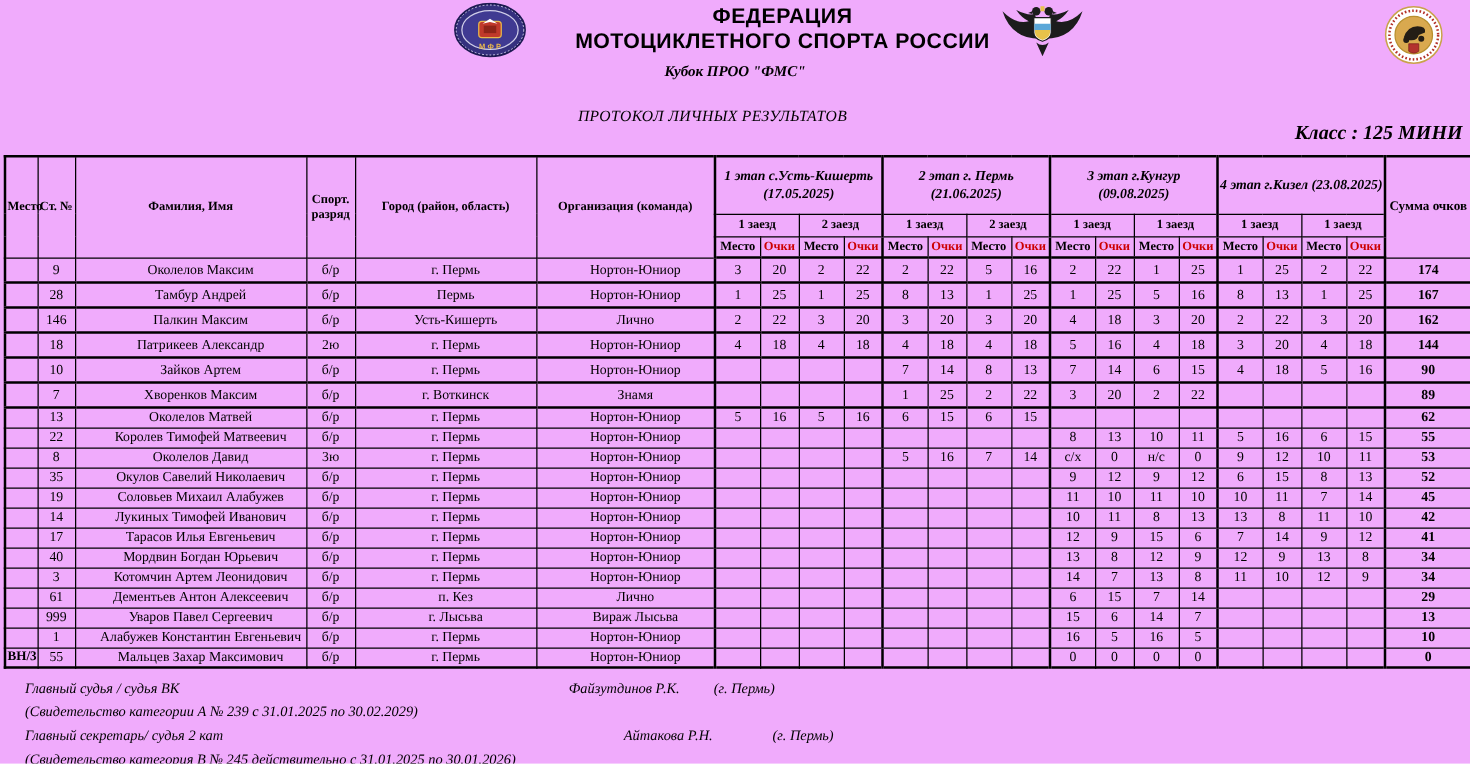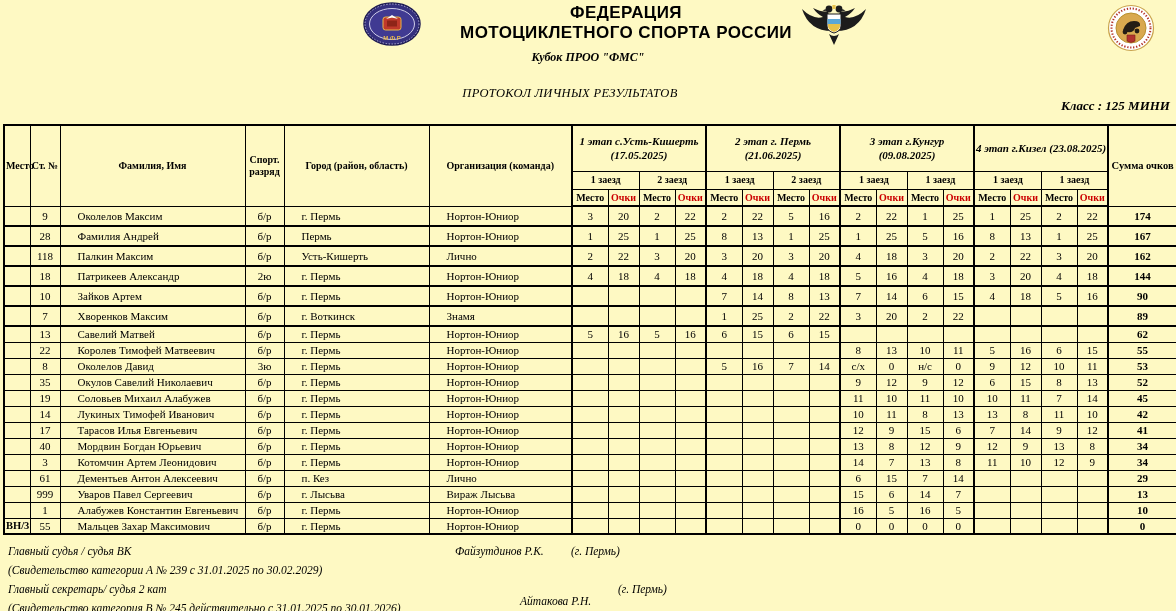--- a/index.html
+++ b/index.html
@@ -1,56 +1,56 @@
 <!DOCTYPE html>
 <html><head>
 <meta charset="utf-8">
 <style>
   * { margin:0; padding:0; box-sizing:border-box; }
   html,body { background:#ffffff; }
   #page {
-    position:relative; width:1176px; height:611px; background:#fef9c3;
+    position:relative; width:1176px; height:611px; background:#f0abfc;
     font-family:"Liberation Serif","DejaVu Serif",serif; color:#000; overflow:hidden;
   }
   
   .titles { position:absolute; top:3px; left:0; width:100%; text-align:center; transform:translateX(38px); }
   .title-line { font-family:"Liberation Sans","DejaVu Sans",sans-serif; font-weight:800; font-size:17px; letter-spacing:.4px; line-height:1.2; }
   .subtitle { position:absolute; top:50px; left:0; width:100%; text-align:center; font-style:italic; font-weight:bold; font-size:12px; }
   .protocol-title { position:absolute; top:86px; left:0; width:100%; text-align:center; transform:translateX(-18px); font-style:italic; font-size:12.5px; letter-spacing:.3px; }
-  .class-label { position:absolute; top:98px; right:6px; font-weight:bold; font-style:italic; font-size:13px; }
+  .class-label { position:absolute; top:98px; right:6px; font-weight:bold; font-style:italic; font-size:16px; }
   .logo { position:absolute; }
   #logo-mfr { top:2px; left:363px; }
   #logo-eagle { top:1px; left:799px; }
   #logo-badge { top:4px; left:1106px; }
   
   table { position:absolute; top:124px; left:3px; width:1170px; border-collapse:collapse; table-layout:fixed; }
   table, th, td { border:1px solid #000; }
   table { border-width:2px; }
   th { font-weight:bold; font-size:10px; text-align:center; vertical-align:middle; line-height:1.15; padding:0 1px; }
   td { font-size:11px; vertical-align:middle; padding:0 1px; overflow:hidden; white-space:nowrap; }
   .stage-title { font-style:italic; font-size:11px; height:46px; line-height:1.3; }
   #race-row th { height:18px; font-size:10px; }
   #sub-row th { height:17px; font-size:10px; border-bottom:2px solid #000; }
   .red { color:#cc0000; }
   .thick-r { border-right:2px solid #000; }
   .c-place { text-align:center; font-weight:bold; font-size:10.5px; }
   .c-num { text-align:center; }
-  .c-name { text-align:left; padding-left:17px; }
+  .c-name { text-align:center; padding-left:17px; }
   .c-center { text-align:center; }
   .c-total { text-align:center; font-weight:bold; }
   .row-lg td { height:20px; border-bottom:2px solid #000; }
   .row-sm td { height:16px; }
   .sum-h { font-size:10.5px; }
   
   .footer { position:absolute; left:8px; top:540px; width:1160px; font-style:italic; font-size:11.5px; }
-  .f-line { position:absolute; left:0; white-space:nowrap;font-style:italic; }
+  .f-line { position:absolute; left:12px; white-space:nowrap;font-style:italic; }
   .f1 { top:5px; } .f2 { top:24px; } .f3 { top:43px;text-align:right; } .f4 { top:62px; }
   .f-name1 { position:absolute; left:447px; top:5px; }
   .f-city1 { position:absolute; left:563px; top:5px; }
-  .f-name2 { position:absolute; left:512px; top:43px;margin-top:12px; }
+  .f-name2 { position:absolute; left:491px; top:43px; }
   .f-city2 { position:absolute; left:610px; top:43px; }
 </style>
 </head>
 <body>
 
 <div id="page">
 
   <span class="logo" id="logo-mfr">
     <svg width="58" height="45" viewBox="0 0 58 45">
       <ellipse cx="29" cy="22" rx="28" ry="21" fill="#35307e" stroke="#1d1a52" stroke-width="1.5"></ellipse>
@@ -190,21 +190,21 @@
           <td class="c-center thick-r">25</td>
           <td class="c-center">1</td>
           <td class="c-center">25</td>
           <td class="c-center">2</td>
           <td class="c-center thick-r">22</td>
           <td class="c-total">174</td>
         </tr>
         <tr class="row-lg">
           <td class="c-place"></td>
           <td class="c-num">28</td>
-          <td class="c-name">Фамилия Андрей</td>
+          <td class="c-name">Тамбур Андрей</td>
           <td class="c-center">б/р</td>
           <td class="c-name">Пермь</td>
           <td class="c-name thick-r">Нортон-Юниор</td>
           <td class="c-center">1</td>
           <td class="c-center">25</td>
           <td class="c-center">1</td>
           <td class="c-center thick-r">25</td>
           <td class="c-center">8</td>
           <td class="c-center">13</td>
           <td class="c-center">1</td>
@@ -214,21 +214,21 @@
           <td class="c-center">5</td>
           <td class="c-center thick-r">16</td>
           <td class="c-center">8</td>
           <td class="c-center">13</td>
           <td class="c-center">1</td>
           <td class="c-center thick-r">25</td>
           <td class="c-total">167</td>
         </tr>
         <tr class="row-lg">
           <td class="c-place"></td>
-          <td class="c-num">118</td>
+          <td class="c-num">146</td>
           <td class="c-name">Палкин Максим</td>
           <td class="c-center">б/р</td>
           <td class="c-name">Усть-Кишерть</td>
           <td class="c-name thick-r">Лично</td>
           <td class="c-center">2</td>
           <td class="c-center">22</td>
           <td class="c-center">3</td>
           <td class="c-center thick-r">20</td>
           <td class="c-center">3</td>
           <td class="c-center">20</td>
@@ -315,21 +315,21 @@
           <td class="c-center thick-r">22</td>
           <td class="c-center"></td>
           <td class="c-center"></td>
           <td class="c-center"></td>
           <td class="c-center thick-r"></td>
           <td class="c-total">89</td>
         </tr>
         <tr class="row-sm">
           <td class="c-place"></td>
           <td class="c-num">13</td>
-          <td class="c-name">Савелий Матвей</td>
+          <td class="c-name">Околелов Матвей</td>
           <td class="c-center">б/р</td>
           <td class="c-name">г. Пермь</td>
           <td class="c-name thick-r">Нортон-Юниор</td>
           <td class="c-center">5</td>
           <td class="c-center">16</td>
           <td class="c-center">5</td>
           <td class="c-center thick-r">16</td>
           <td class="c-center">6</td>
           <td class="c-center">15</td>
           <td class="c-center">6</td>

